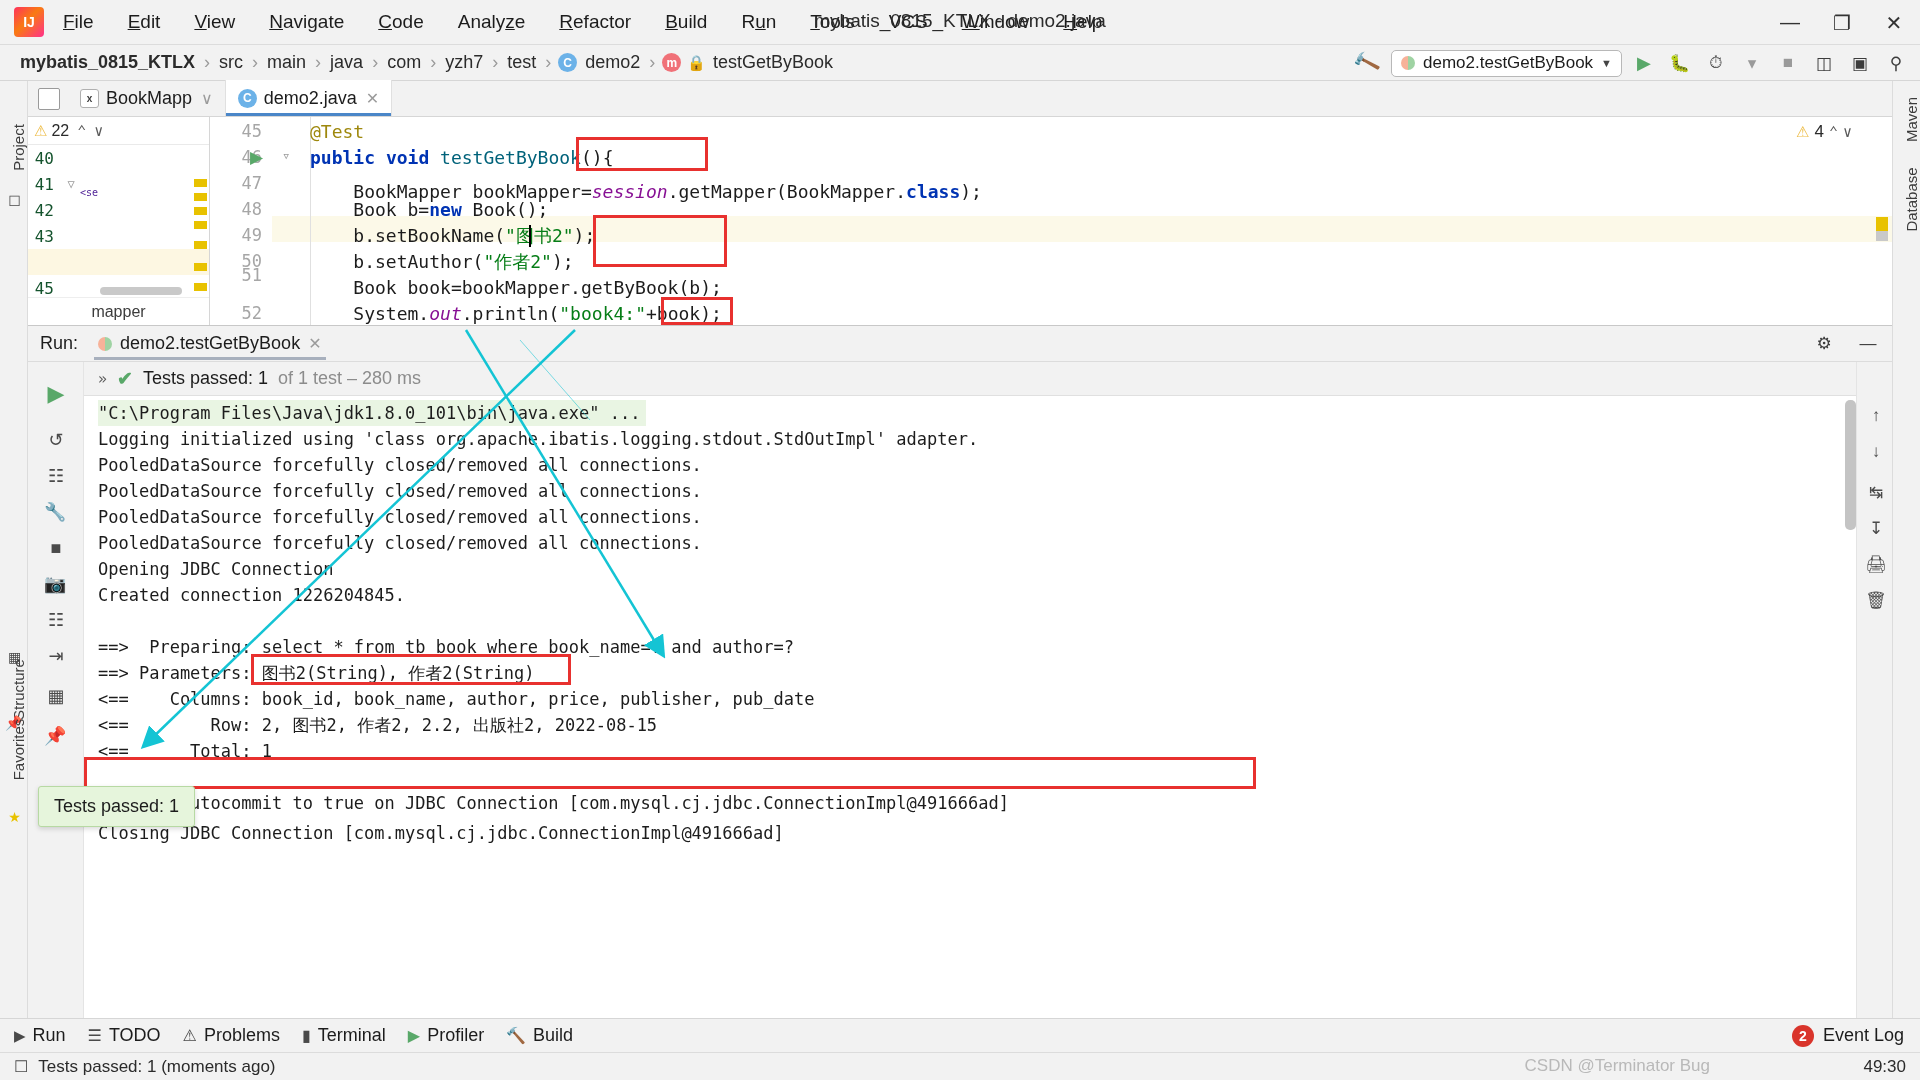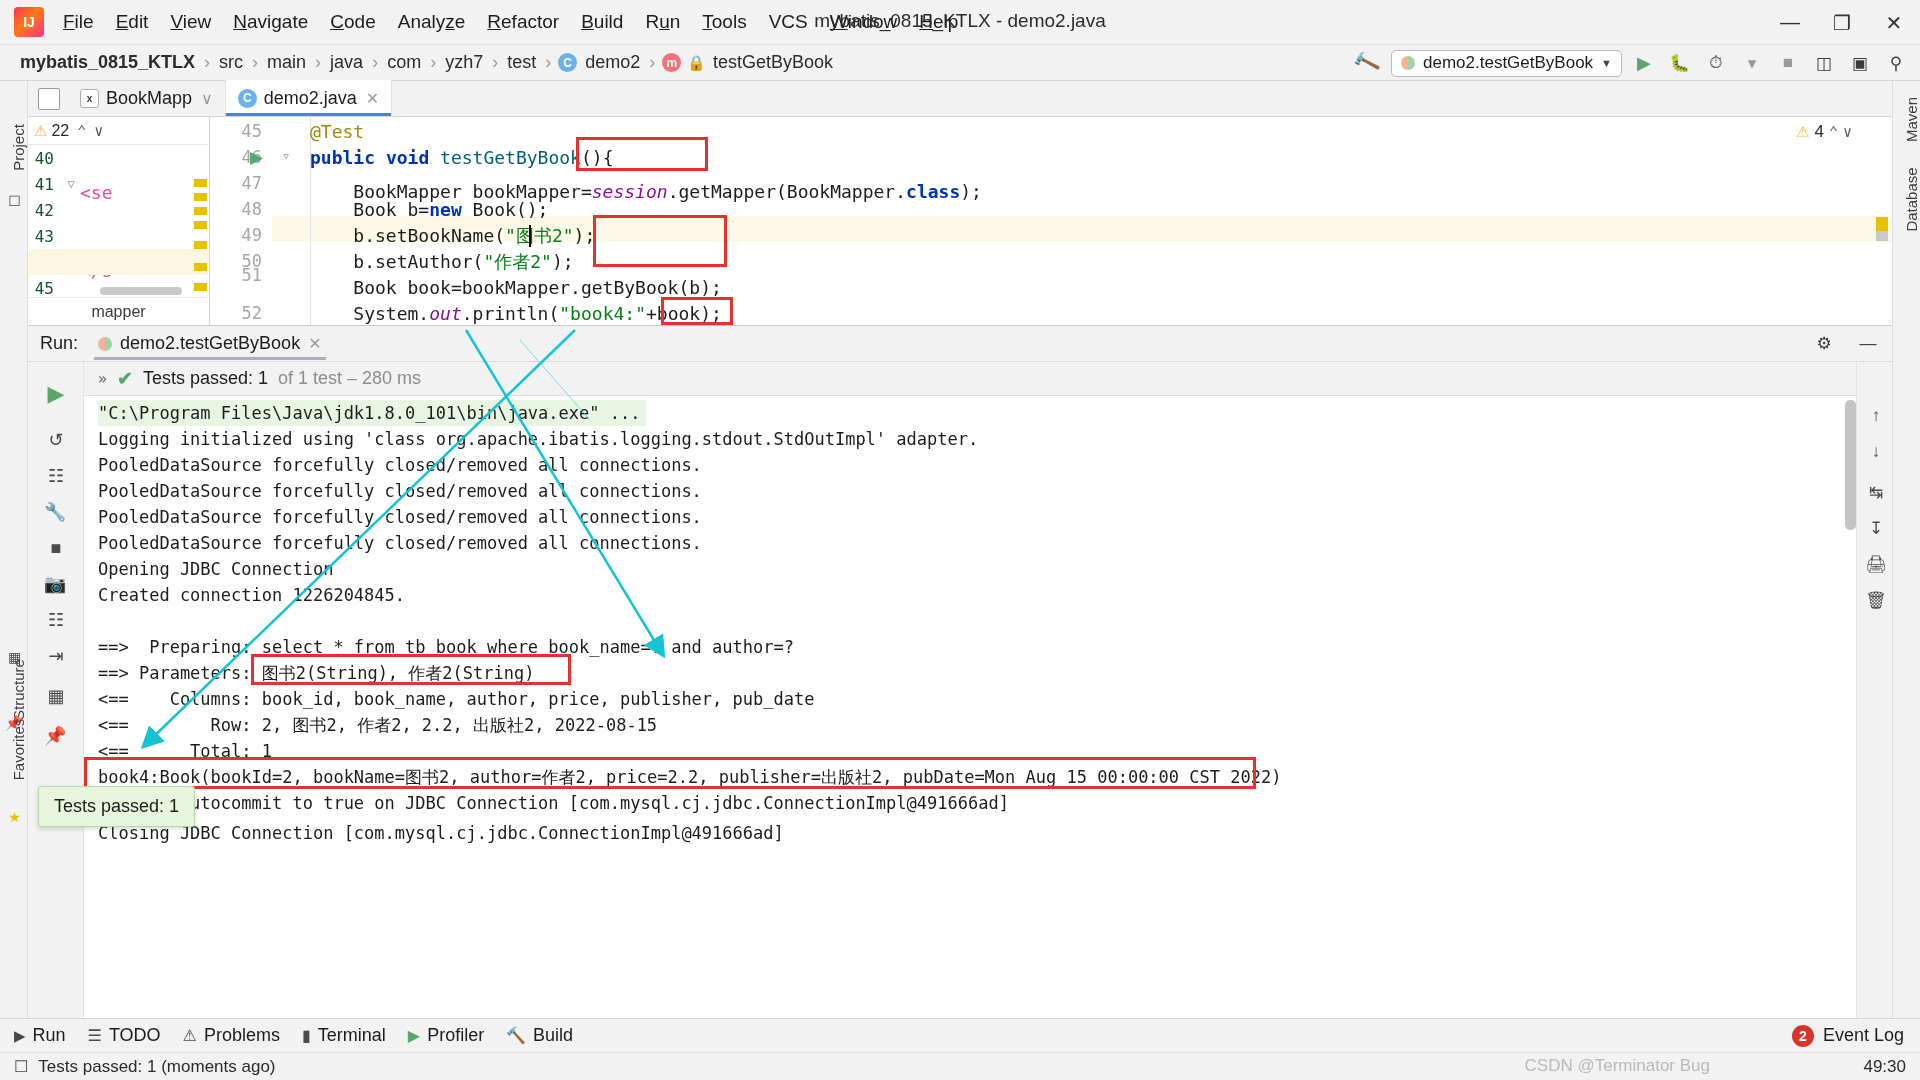--- a/index.html
+++ b/index.html
@@ -30,21 +30,21 @@
     position: relative;
   }
   .ij-logo::after {
     content: "IJ";
     position: absolute; inset: 0;
     color: #fff; font-size: 14px; font-weight: bold;
     display: flex; align-items: center; justify-content: center;
     font-family: "Liberation Sans", sans-serif;
   }
   .menu {
-    display: flex; align-items: center; height: 45px; gap: 0px;
+    display: flex; align-items: center; height: 45px; gap: 12px;
   }
   .menu-item {
     padding: 4px 11px; font-size: 19px; color: #1c1c1c;
     line-height: 24px; white-space: nowrap; cursor: default;
   }
   .menu-item u { text-decoration: underline; }
   .win-title {
     position: absolute; left: 0; right: 0; top: 10px;
     text-align: center; font-size: 19px; color: #2b2b2b;
     pointer-events: none;
@@ -165,21 +165,21 @@
   .me-head {
     height: 28px; display: flex; align-items: center; gap: 8px;
     font-size: 16px; color: #3c3c3c; padding-left: 6px;
     border-bottom: 1px solid #eaeaea;
   }
   .warn-badge { display:flex; align-items:center; gap:4px; color:#2b2b2b; font-size:16px; }
   .warn-tri { color: #edbc46; font-size: 15px; }
   .me-body { position: relative; font-family: "DejaVu Sans Mono", monospace; font-size: 15px; }
   .me-line { height: 26px; display: flex; align-items: center; color: #9a9a9a; }
   .me-num { width: 34px; text-align: right; padding-right: 8px; color: #14532d; font-size: 16px;}
-  .me-code { color: #ec4899; font-size: 18px; white-space: nowrap; margin-top: 16px; }
+  .me-code { color: #4c1d95; font-size: 10px; white-space: nowrap; margin-top: 16px; }
   .me-fold { width: 18px; color:#9a9a9a; font-size: 12px; text-align:center;}
   .me-marks {
     position: absolute; right: 0; top: 0; width: 16px; height: 100%;
   }
   .me-mark { position: absolute; right: 2px; width: 13px; height: 8px; background: #e8c200; }
   .me-hl { position: absolute; left: 0; right: 0; height: 26px; background: #fdf7e2; }
   .me-foot {
     position: absolute; bottom: 0; left: 0; right: 0; height: 28px;
     display: flex; align-items: center; justify-content: center;
     font-size: 16px; color: #3c3c3c; background: #fff; border-top: 1px solid #eee;
@@ -579,21 +579,20 @@
       <div class="cline" style="top:82px;">PooledDataSource forcefully closed/removed all connections.</div>
       <div class="cline" style="top:108px;">PooledDataSource forcefully closed/removed all connections.</div>
       <div class="cline" style="top:134px;">PooledDataSource forcefully closed/removed all connections.</div>
       <div class="cline" style="top:160px;">Opening JDBC Connection</div>
       <div class="cline" style="top:186px;">Created connection 1226204845.</div>
       <div class="cline" style="top:238px;">==&gt;  Preparing: select * from tb_book where book_name=? and author=?</div>
       <div class="cline" style="top:264px;">==&gt; Parameters: 图书2(String), 作者2(String)</div>
       <div class="cline" style="top:290px;">&lt;==    Columns: book_id, book_name, author, price, publisher, pub_date</div>
       <div class="cline" style="top:316px;">&lt;==        Row: 2, 图书2, 作者2, 2.2, 出版社2, 2022-08-15</div>
       <div class="cline" style="top:342px;">&lt;==      Total: 1</div>
-      <div class="cline" style="top:368px;">book4:Book(bookId=2, bookName=图书2, author=作者2, price=2.2, publisher=出版社2, pubDate=Mon Aug 15 00:00:00 CST 2022)</div>
       <div class="cline" style="top:394px;">Setting autocommit to true on JDBC Connection [com.mysql.cj.jdbc.ConnectionImpl@491666ad]</div>
       <div class="cline" style="top:424px;">Closing JDBC Connection [com.mysql.cj.jdbc.ConnectionImpl@491666ad]</div>
 
       <div class="redbox" style="left:167px; top:258px; width:320px; height:31px;"></div>
       <div class="redbox" style="left:0px; top:361px; width:1172px; height:32px;"></div>
     </div>
 
     <div class="scroll-thumb"></div>
 
     <div class="console-right">

